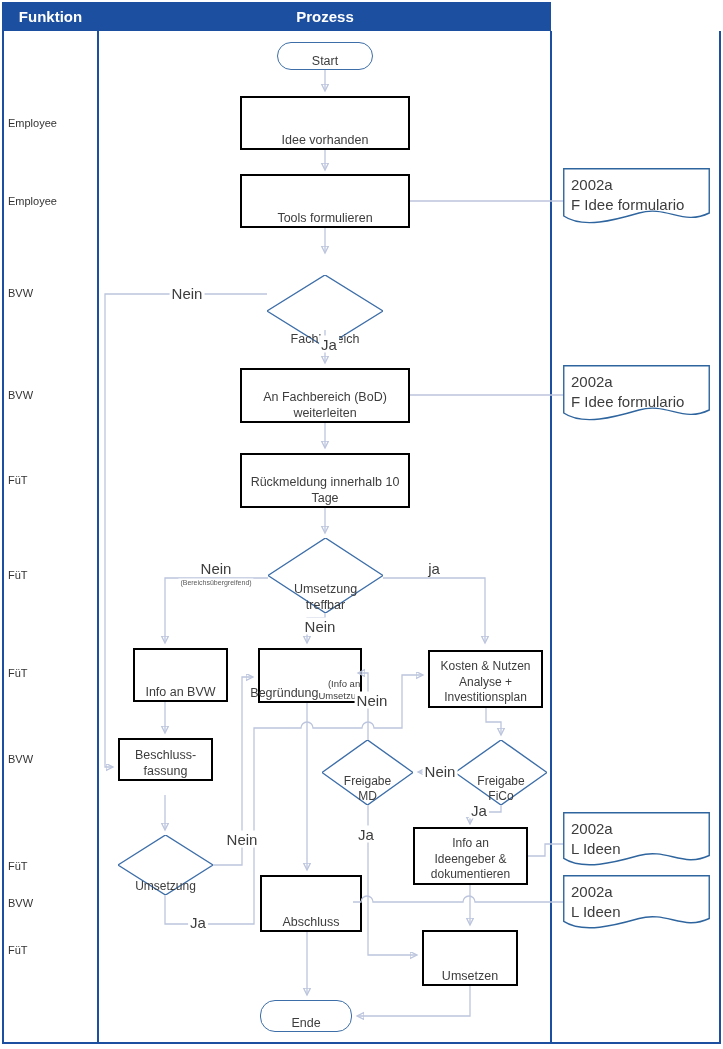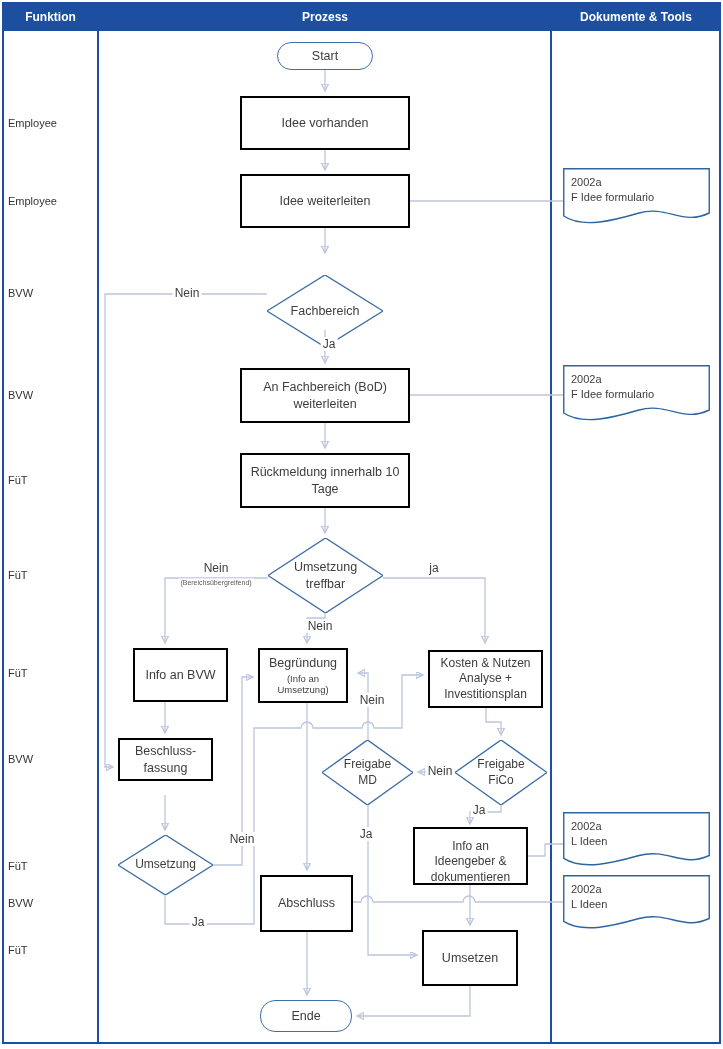--- a/index.html
+++ b/index.html
@@ -1,61 +1,58 @@
 <!DOCTYPE html>
 <html><head>
 <meta charset="utf-8">
 <style>
   html,body{margin:0;padding:0;background:#fff;}
   .board{position:relative;width:723px;height:1049px;background:#fff;
          font-family:"Liberation Sans",sans-serif;color:#3d3d3d;overflow:hidden;}
   
   .hdr{position:absolute;top:2px;height:29px;background:#1d4fa1;color:#fff;
        display:flex;align-items:center;justify-content:center;
-       font-size:12px;font-weight:bold;}
+       font-size:15px;font-weight:bold;}
   .vline{position:absolute;top:31px;height:1012px;width:2px;background:#1d4fa1;}
   .hline{position:absolute;height:2px;background:#1d4fa1;}
   
-  .node{position:absolute;box-sizing:border-box;display:flex;align-items:center;
+  .node{position:absolute;box-sizing:border-box;display:flex;align-items:flex-end;
         justify-content:center;text-align:center;}
   .rect{background:#fff;border:2px solid #000000;}
   .pill{background:#fff;border:1.6px solid #3d6ea8;border-radius:15px;}
   .diamond{background:transparent;}
   .diamond svg{position:absolute;left:0;top:0;width:100%;height:100%;}
   .diamond svg polygon{fill:#fff;stroke:#3d6ea8;stroke-width:1.4;}
   .lbl{position:relative;font-size:12.5px;line-height:1.3;white-space:pre-line;z-index:2;}
   .sublbl{position:relative;font-size:9.5px;line-height:1.2;z-index:2;margin-top:1px;}
   
   .doc{position:absolute;}
   .doc svg{position:absolute;left:0;top:0;width:100%;height:100%;}
   .doc svg path{fill:#fff;stroke:#2f659e;stroke-width:1.4;}
-  .doc-text{position:absolute;left:8px;top:7px;font-size:11px;line-height:1.35;z-index:2;
+  .doc-text{position:absolute;left:8px;top:7px;font-size:15px;line-height:1.35;z-index:2;
             display:flex;flex-direction:column;align-items:flex-start;}
   
-  .elbl{position:absolute;transform:translate(-50%,-50%);font-size:12px;
+  .elbl{position:absolute;transform:translate(-50%,-50%);font-size:15px;
         background:#fff;padding:0 2px;white-space:nowrap;z-index:3;}
   .elbl.tiny{font-size:7px;color:#5a5a5a;}
   
   .flabel{position:absolute;left:8px;font-size:11px;color:#333;}
   svg.wires{position:absolute;left:0;top:0;pointer-events:none;z-index:1;}
   svg.wires path{fill:none;stroke:#bcc5dd;stroke-width:1.3;}
 </style>
 </head>
 <body>
 
 <div class="board">
 
   <div class="hdr" style="left:2px;width:97px;">
       <span>Funktion</span>
     </div>
   <div class="hdr" style="left:99px;width:452px;text-align:right;">
       <span>Prozess</span>
-    </div>
-  <div class="hdr" style="left:551px;width:170px;">
-      <span>Dokumente &amp; Tools</span>
     </div>
 
   <div class="vline" style="left:2px;"></div>
   <div class="vline" style="left:97px;"></div>
   <div class="vline" style="left:550px;"></div>
   <div class="vline" style="left:719px;"></div>
   <div class="hline" style="left:2px;top:1042px;width:719px;"></div>
 
   <span class="flabel" style="top:117px">Employee</span>
   <span class="flabel" style="top:195px">Employee</span>
@@ -106,21 +103,21 @@
 
   <div class="node pill" style="left:277px;top:42px;width:96px;height:28px;">
     <span class="lbl">Start</span>
   </div>
 
   <div class="node rect" style="left:240px;top:96px;width:170px;height:54px;">
     <span class="lbl">Idee vorhanden</span>
   </div>
 
   <div class="node rect" style="left:240px;top:174px;width:170px;height:54px;">
-    <span class="lbl">Idee weiterleiten</span>
+    <span class="lbl">Tools formulieren</span>
   </div>
 
   <div class="node diamond" style="left:267px;top:275px;width:116px;height:72px;">
     <svg viewBox="0 0 100 60" preserveAspectRatio="none">
         <polygon points="50,0 100,30 50,60 0,30" vector-effect="non-scaling-stroke"></polygon>
       </svg>
     <span class="lbl">Fachbereich</span>
   </div>
 
   <div class="node rect" style="left:240px;top:368px;width:170px;height:55px;">
@@ -138,21 +135,21 @@
         <polygon points="50,0 100,30 50,60 0,30" vector-effect="non-scaling-stroke"></polygon>
       </svg>
     <span class="lbl">Umsetzung
 treffbar</span>
   </div>
 
   <div class="node rect" style="left:117px;top:648px;width:95px;height:54px;margin-left:16px;">
     <span class="lbl">Info an BVW</span>
   </div>
 
-  <div class="node rect" style="left:258px;top:648px;width:90px;height:55px;flex-direction:column;">
+  <div class="node rect" style="left:258px;top:648px;width:104px;height:55px;flex-direction:row;">
     <span class="lbl">Begründung</span>
     <span class="sublbl">(Info an Umsetzung)</span>
   </div>
 
   <div class="node rect" style="left:428px;top:650px;width:115px;height:58px;">
     <span class="lbl" style="font-size:12px;">Kosten &amp; Nutzen
 Analyse +
 Investitionsplan</span>
   </div>
 
@@ -183,21 +180,21 @@
       </svg>
     <span class="lbl" style="font-size:12px;">Umsetzung</span>
   </div>
 
   <div class="node rect" style="left:413px;top:827px;width:115px;height:58px;">
     <span class="lbl" style="font-size:12px;margin-top:12px;">Info an
 Ideengeber &amp;
 dokumentieren</span>
   </div>
 
-  <div class="node rect" style="left:260px;top:875px;width:93px;height:57px;">
+  <div class="node rect" style="left:260px;top:875px;width:102px;height:57px;">
     <span class="lbl">Abschluss</span>
   </div>
 
   <div class="node rect" style="left:422px;top:930px;width:96px;height:56px;">
     <span class="lbl">Umsetzen</span>
   </div>
 
   <div class="node pill" style="left:260px;top:1000px;width:92px;height:32px;">
     <span class="lbl">Ende</span>
   </div>

